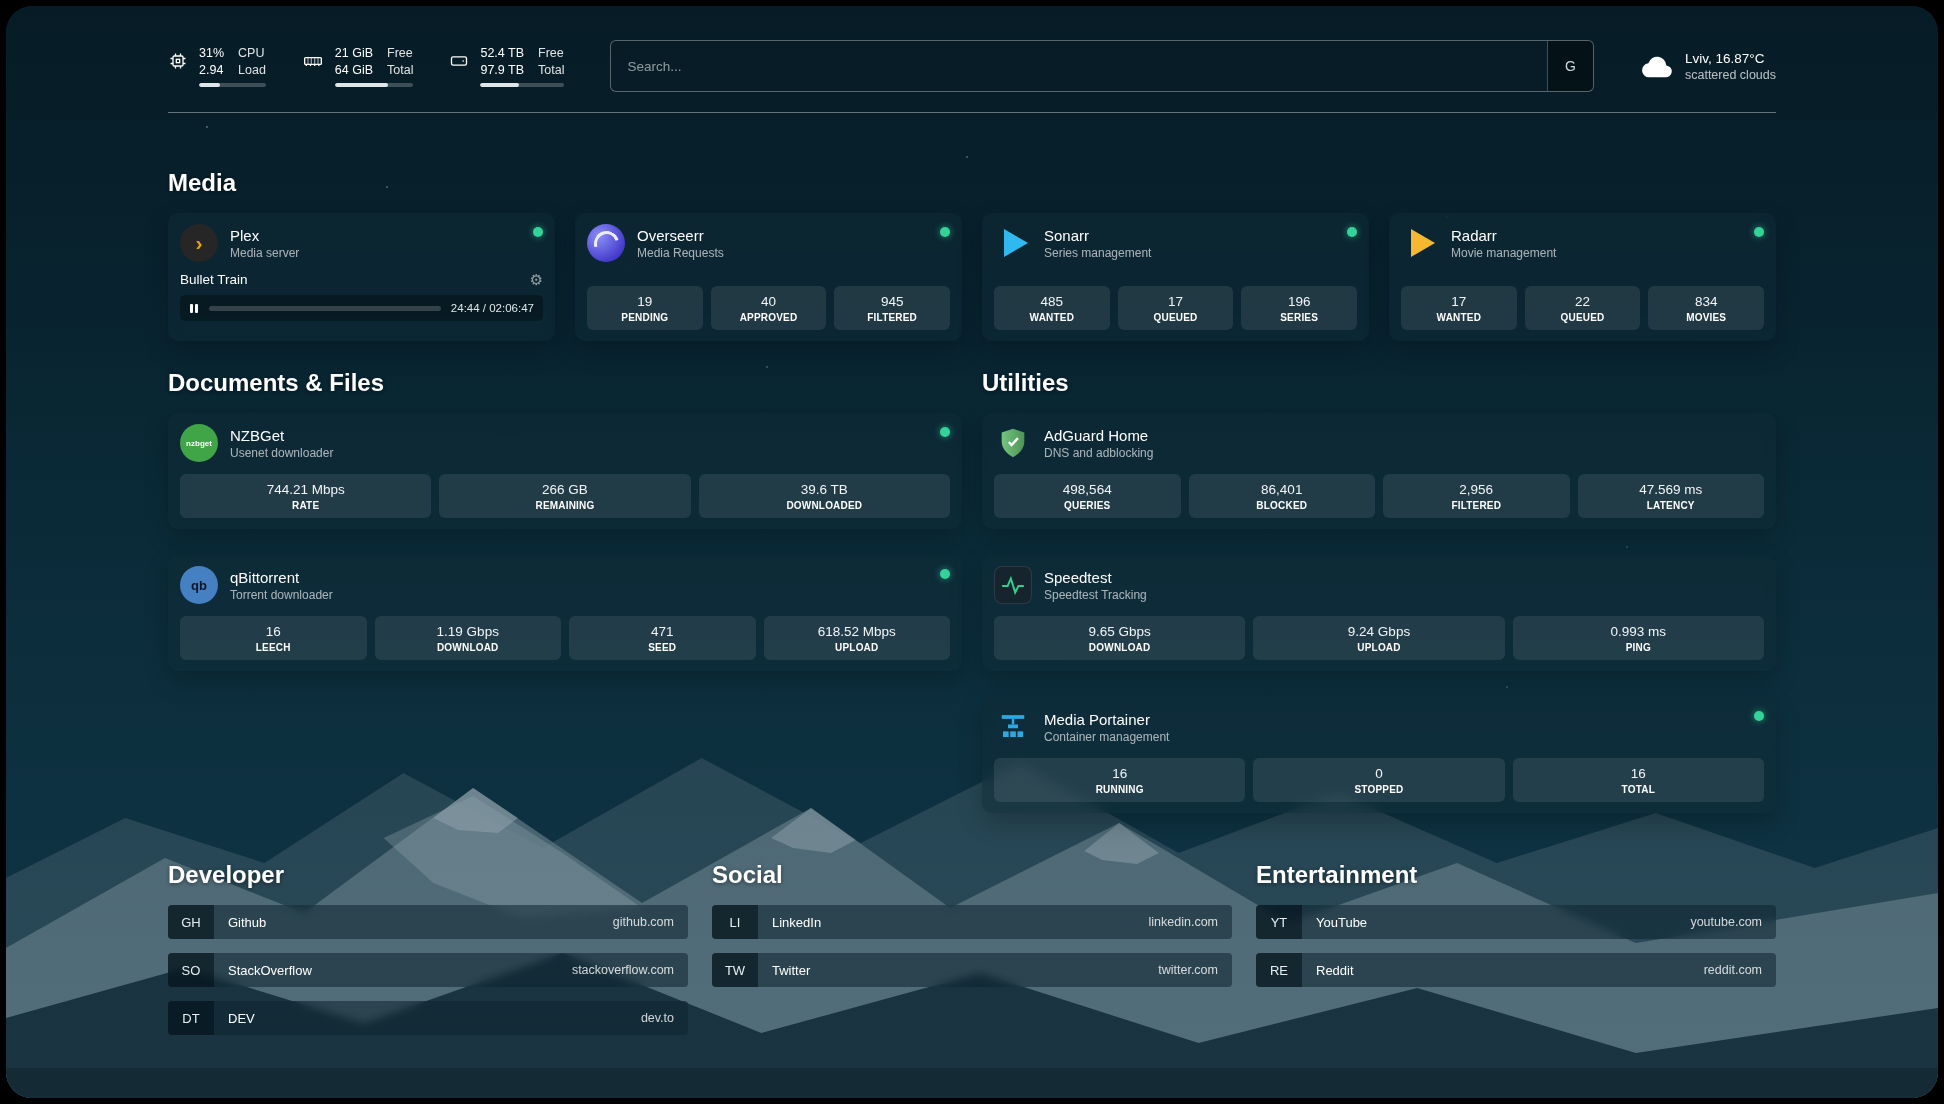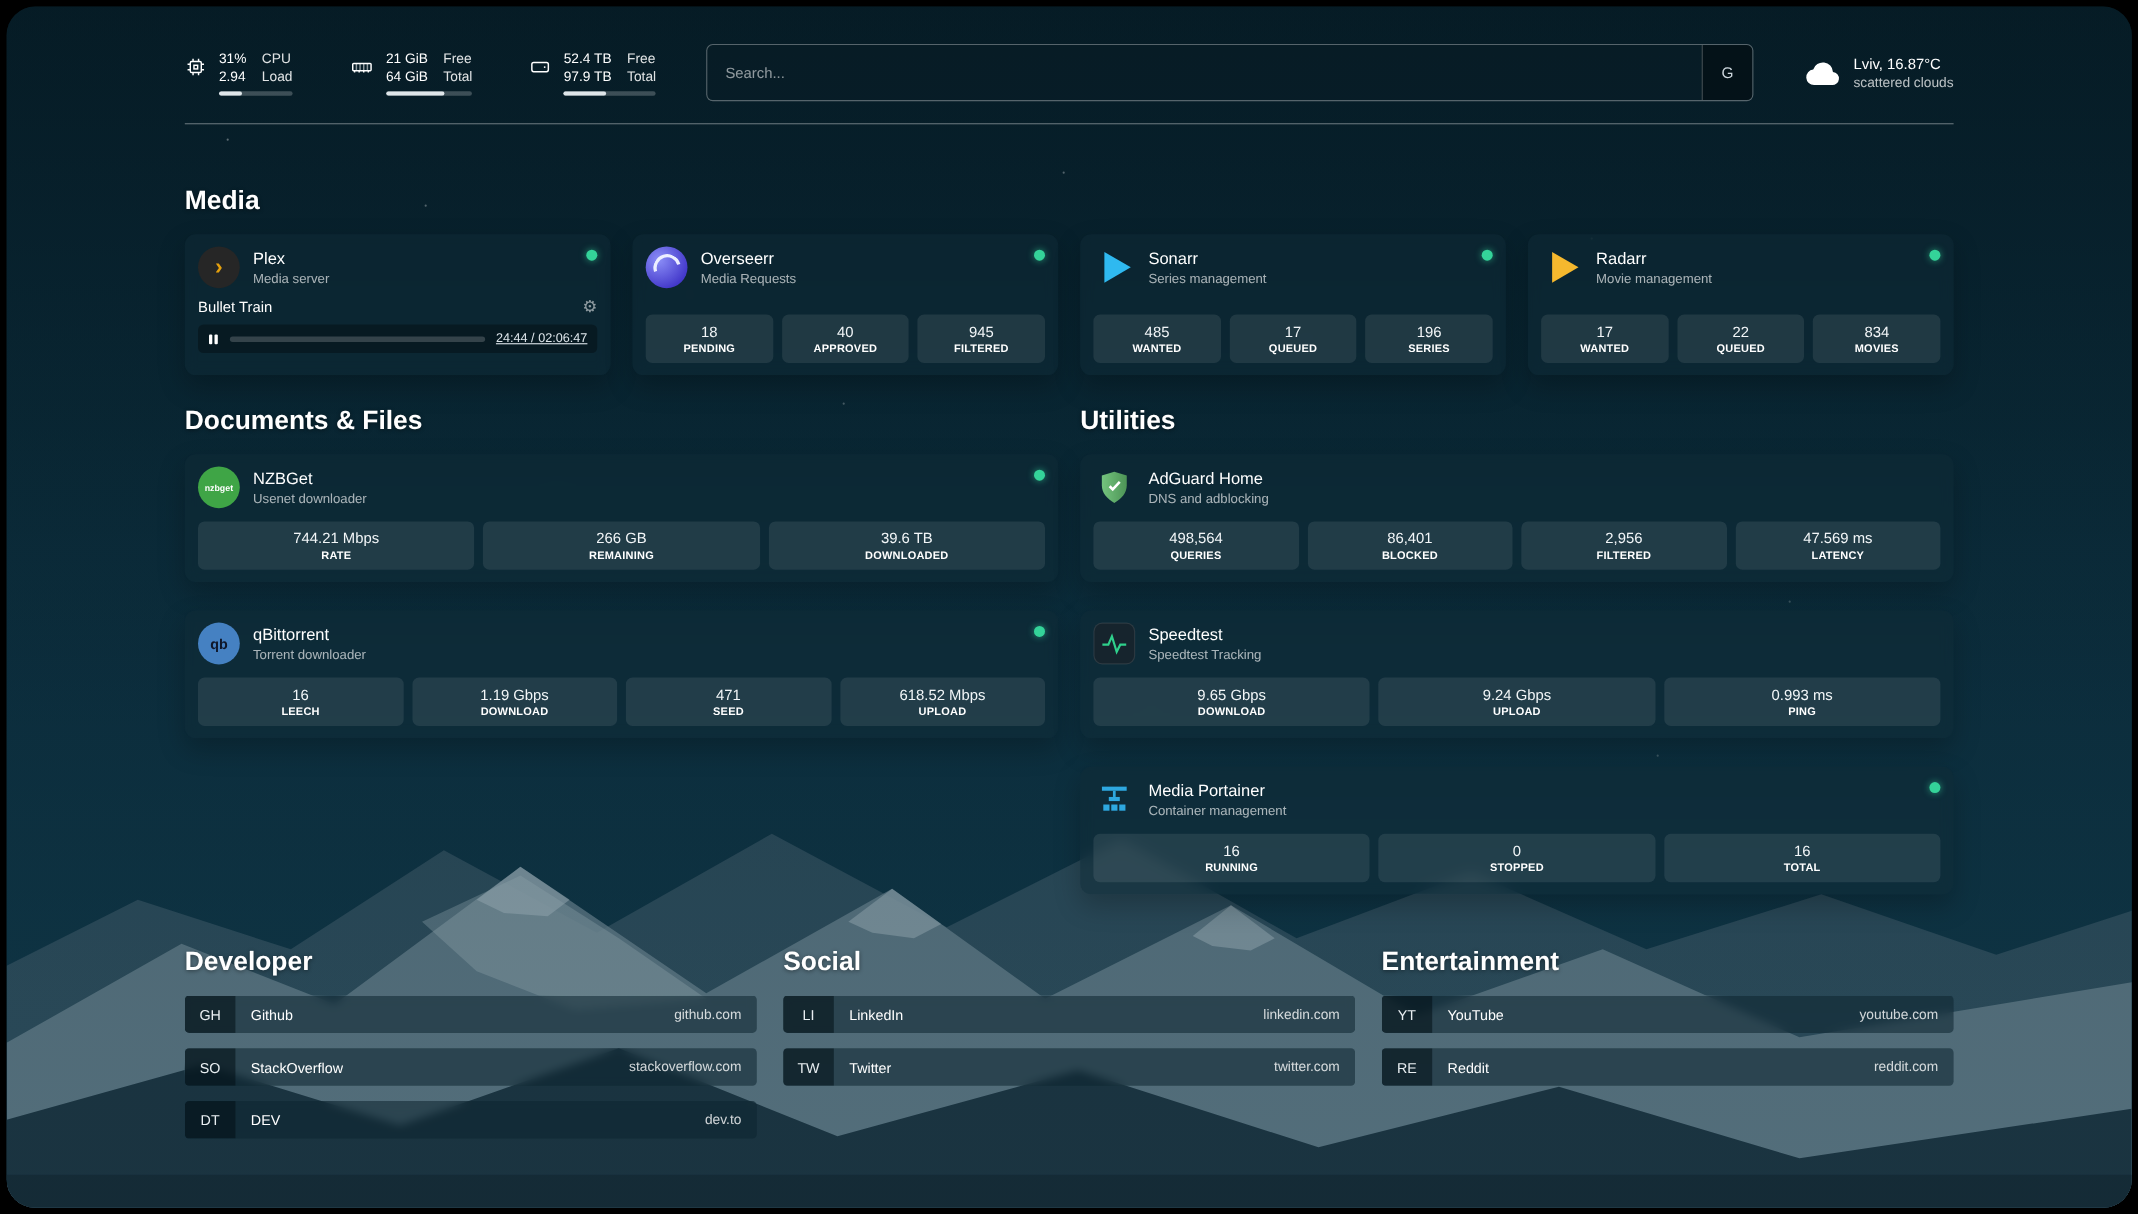--- a/index.html
+++ b/index.html
@@ -12,21 +12,21 @@
     box-shadow: 180px 60px rgba(255,255,255,.3), 420px 140px rgba(255,255,255,.25), 760px 30px rgba(255,255,255,.3),
       980px 180px rgba(255,255,255,.25), 1240px 90px rgba(255,255,255,.3), 1480px 200px rgba(255,255,255,.22),
       300px 320px rgba(255,255,255,.22), 660px 380px rgba(255,255,255,.2), 1100px 330px rgba(255,255,255,.25),
       1420px 420px rgba(255,255,255,.2), 90px 480px rgba(255,255,255,.2), 840px 520px rgba(255,255,255,.18),
       1300px 560px rgba(255,255,255,.2), 560px 240px rgba(255,255,255,.25); }
 
   .content { position:relative; z-index:2; padding:34px 162px 40px; height:100%; }
 
   
   .topbar { display:flex; align-items:center; }
-  .res-group { display:flex; gap:52px; align-items:center; }
+  .res-group { display:flex; gap:36px; align-items:center; }
   .res { display:flex; gap:11px; align-items:flex-start; }
   .res-icon { margin-top:6px; flex:none; }
   .res-grid { display:grid; grid-template-columns:auto auto; column-gap:14px; row-gap:1px; font-size:12.5px; line-height:1.3; color:#fff; }
   .res-grid .lab { color:rgba(255,255,255,.88); }
   .res-bar { margin-top:5px; height:4px; border-radius:2px; background:rgba(255,255,255,.22); overflow:hidden; }
   .res-fill { height:100%; background:#dfe6ea; border-radius:2px; width:0; }
 
   .searchwrap { flex:1; display:flex; align-items:center; margin:0 46px; height:52px;
     border:1px solid rgba(255,255,255,.32); border-radius:6px; background:rgba(8,28,38,.45); overflow:hidden; }
   .searchwrap input { flex:1; height:100%; background:transparent; border:0; outline:none; color:#fff; font-size:13.5px; padding:0 16px; font-family:inherit; }
@@ -63,21 +63,21 @@
 
   
   .np-row { display:flex; align-items:center; margin-top:10px; }
   .np-title { font-size:13.5px; color:#fff; }
   .gear { margin-left:auto; color:rgba(255,255,255,.55); font-size:15px; cursor:pointer; line-height:1; }
   .progress-row { display:flex; align-items:center; margin-top:8px; background:rgba(0,0,0,.3); border-radius:5px; height:26px; padding:0 9px; }
   .pause { display:flex; align-items:center; cursor:pointer; }
   .pause i { display:block; width:2.5px; height:9px; background:#fff; margin:0 1.3px; border-radius:1px; }
   .ptrack { flex:1; height:5px; background:rgba(255,255,255,.18); border-radius:3px; margin:0 10px; overflow:hidden; }
   .pfill { height:100%; background:#eef2f4; border-radius:3px; width:0; }
-  .ptime { font-size:11.5px; color:#dfe7ec; white-space:nowrap;text-decoration:underline; }
+  .ptime { font-size:11.5px; color:#dfe7ec; white-space:nowrap; }
 
   .two-col { display:grid; grid-template-columns:1fr 1fr; gap:20px; margin-top:28px; }
   .col .section-h { margin-bottom:16px; }
   .col .card + .card { margin-top:26px; }
 
   
   .plex-icon { background:#262626; border-radius:50%; }
   .plex-icon span { color:#e5a00d; font-size:21px; font-weight:700; line-height:1; margin-top:-2px; }
   .overseerr-icon { border-radius:50%; background:radial-gradient(circle at 32% 32%, #8b8ef7, #4338ca 75%); }
   .overseerr-icon::after { content:""; width:19px; height:19px; border-radius:50%; border:3px solid transparent;
@@ -231,21 +231,21 @@
         <div class="card-header">
           <div class="svc-icon overseerr-icon"></div>
           <div>
             <div class="service-name">Overseerr</div>
             <div class="service-sub">Media Requests</div>
           </div>
           <span class="dot"></span>
         </div>
         <div class="stats">
           <div class="stat">
-            <div class="stat-value">18</div>
+            <div class="stat-value">19</div>
             <div class="stat-label">PENDING</div>
           </div>
           <div class="stat">
             <div class="stat-value">40</div>
             <div class="stat-label">APPROVED</div>
           </div>
           <div class="stat">
             <div class="stat-value">945</div>
             <div class="stat-label">FILTERED</div>
           </div>

